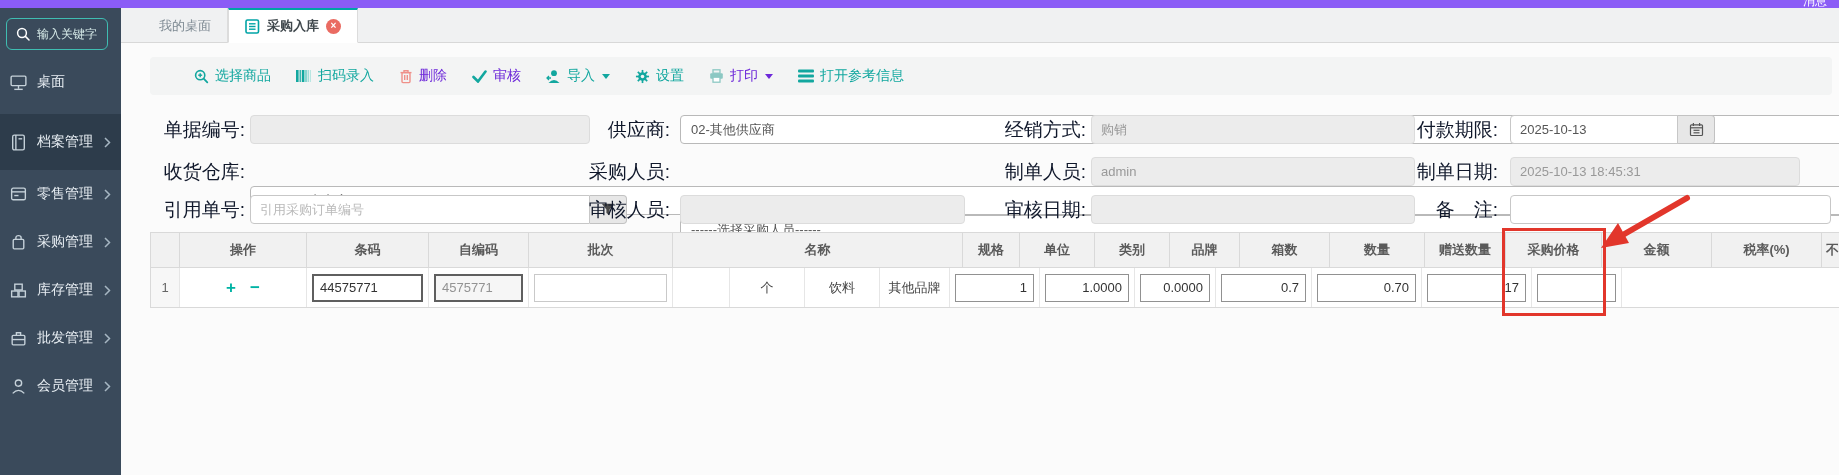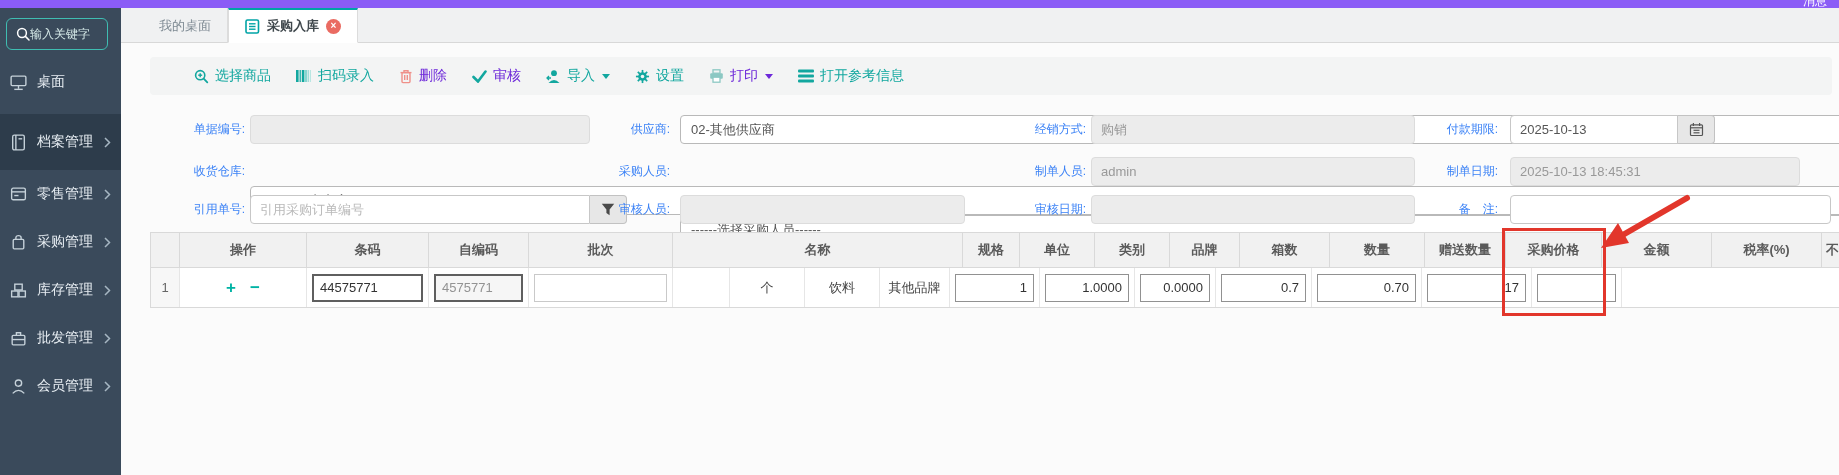--- a/index.html
+++ b/index.html
@@ -5,21 +5,21 @@
   * { margin:0; padding:0; box-sizing:border-box; }
   html,body { width:1839px; height:475px; font-family:"Liberation Sans","DejaVu Sans",sans-serif; background:#fbfbfb; overflow:hidden; }
   .stage { position:relative; width:1839px; height:475px; background:#fbfbfb; }
 
   
   .topbar { position:absolute; left:0; top:0; width:1839px; height:8px; background:#8b5cf6; overflow:hidden; z-index:10; }
   .topbar .partial { position:absolute; right:12px; top:-7px; color:#ffffff; font-size:12px; }
 
   
   .sidebar { position:absolute; left:0; top:8px; width:121px; height:467px; background:#3a4a5b; z-index:5; }
-  .search { position:absolute; left:6px; top:10px; width:102px; height:32px; border:1px solid #3fbdb2; border-radius:6px; display:flex; align-items:center; padding:0 9px; }
+  .search { position:absolute; left:6px; top:10px; width:102px; height:32px; border:1px solid #3fbdb2; border-radius:6px; display:flex; align-items:center; gap:7px; padding:0 9px; }
   .search input { flex:1; min-width:0; background:transparent; border:none; outline:none; color:#eef7f6; font-size:12px; font-family:inherit; }
   .search input::placeholder { color:#d7ebe9; }
   .menu { position:absolute; left:0; top:50px; right:0; }
   .mitem { height:48px; display:flex; align-items:center; padding:0 10px 0 9px; color:#e8eef3; font-size:14px; cursor:pointer; }
   .mitem.active { background:#2d3c4b; height:56px;margin-top:8px; }
   .micon { width:19px; height:19px; margin-right:9px; flex:none; }
   .chev { margin-left:auto; width:7px; height:11px; flex:none; }
 
   
   .main { position:absolute; left:121px; top:8px; width:1718px; height:467px; background:#fbfbfb; overflow:hidden; }
@@ -30,21 +30,21 @@
   .tab.active { background:#ffffff; border-top:2px solid #00a4a6; border-left:1px solid #dcdcdc; color:#3f474c; font-weight:bold; gap:7px; border-bottom:1px solid #ffffff; margin-bottom:-1px; }
   .tab-close { width:15px; height:15px; border-radius:50%; background:#ea6b62; color:#fff; font-size:10px; font-weight:bold; display:flex; align-items:center; justify-content:center; line-height:1; cursor:pointer; }
 
   
   .toolbar { position:absolute; left:29px; top:49px; width:1682px; height:38px; background:#f3f4f4; border-radius:4px; display:flex; align-items:center; gap:25px; padding-left:44px; }
   .tbtn { display:flex; align-items:center; gap:6px; font-size:14px; color:#12a79f; cursor:pointer; white-space:nowrap; }
   .tbtn.muted { color:#6d28d9; }
   .caret-dn { width:0; height:0; border-left:4px solid transparent; border-right:4px solid transparent; border-top:5px solid currentColor; margin-left:1px; }
 
   
-  .flabel { position:absolute; height:29px; line-height:29px; font-size:12px; color:#3b82f6; text-align:right; white-space:nowrap; }
+  .flabel { position:absolute; height:29px; line-height:29px; font-size:19px; color:#0f172a; text-align:right; white-space:nowrap; }
   .ffield { position:absolute; height:29px; }
   .row1 { top:107px; } .row2 { top:149px; } .row3 { top:187px; }
   .l1 { left:20px;  width:104px; } .f1 { left:129px; width:340px; }
   .l2 { left:459px; width:90px;  } .f2 { left:559px; width:285px; }
   .l3 { left:875px; width:90px;  } .f3 { left:970px; width:324px; }
   .l4 { left:1287px;width:90px;  }
   .in { width:100%; height:29px; border:1px solid #c7c7c7; border-radius:4px; background:#fff; padding:0 9px; font-size:13px; color:#555; font-family:inherit; outline:none; }
   .in::placeholder { color:#b9b9b9; }
   .in.dis { background:#ececec; border-color:#dcdcdc; color:#999; }
   .sel { position:relative; width:100%; height:29px; border:1px solid #b9b9b9; border-radius:4px; background:#fff; display:flex; align-items:center; padding:0 22px 0 10px; font-size:13px; color:#555; cursor:pointer; white-space:nowrap; overflow:hidden; }

